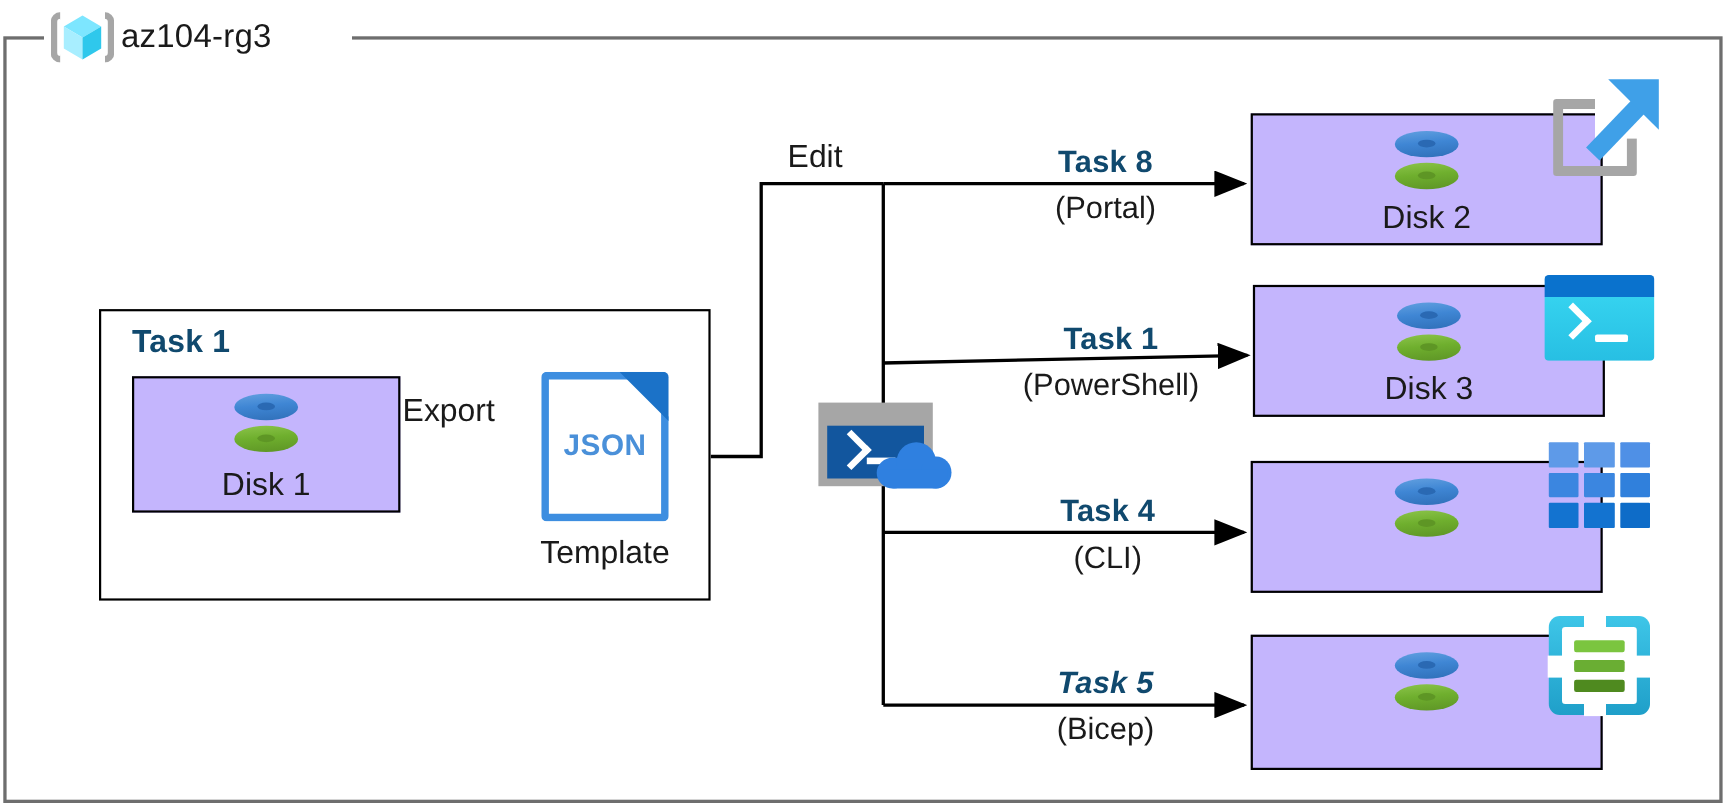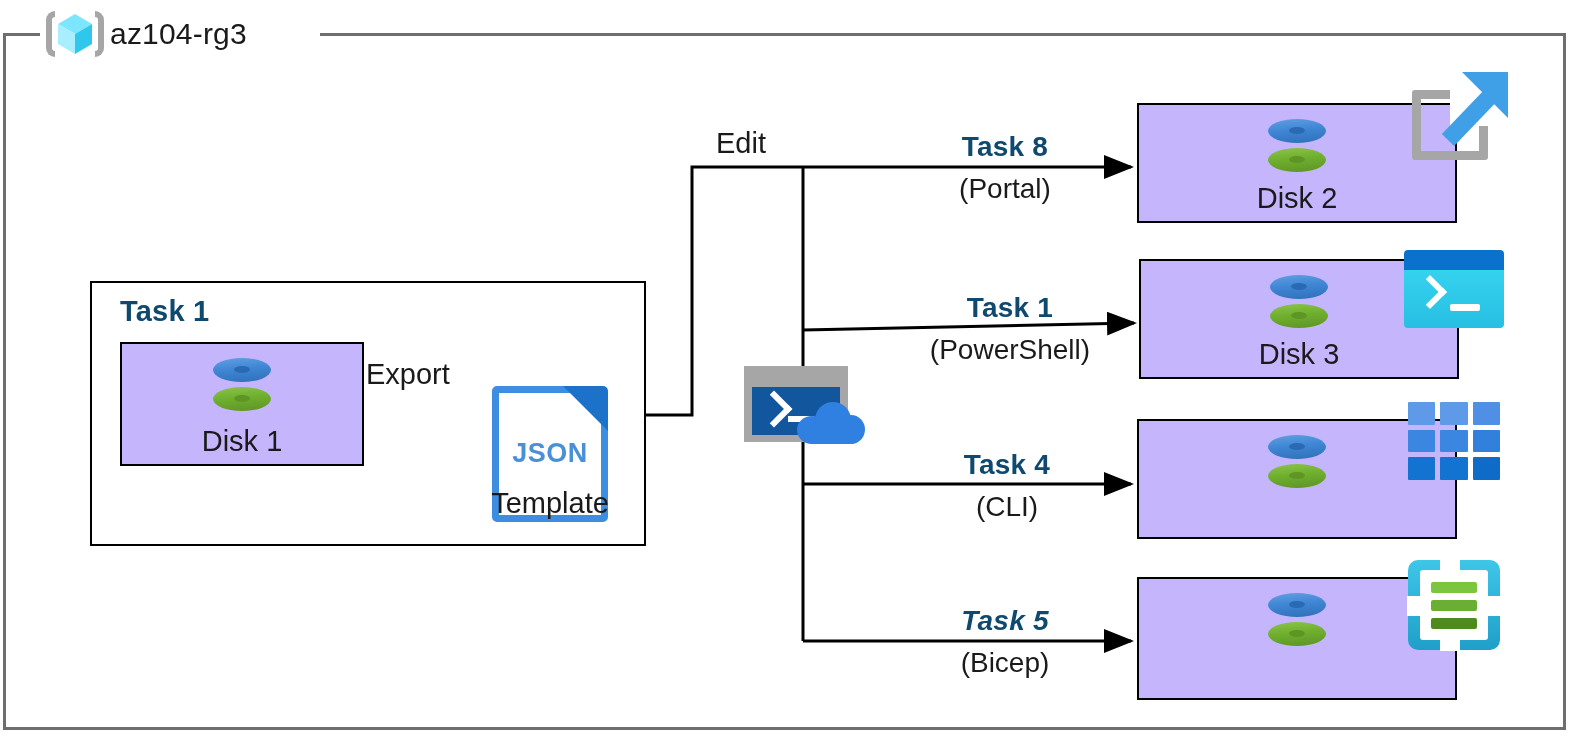--- a/index.html
+++ b/index.html
@@ -125,21 +125,20 @@
   }
   .disk-glyph .hole.top { top: 8px;  background: #2a69b3; }
   .disk-glyph .hole.bot { top: 37px; background: #5e9625; }
 
   
   #json-icon {
     left: 492px;
     top: 338px;
     width: 116px;
     height: 136px;
-    margin-top: 48px;
   }
   #json-icon .sheet {
     position: absolute;
     left: 0; top: 0;
     width: 116px;
     height: 136px;
     background: #ffffff;
     border: 7px solid #3d8ee0;
     box-sizing: border-box;
     border-radius: 5px;

